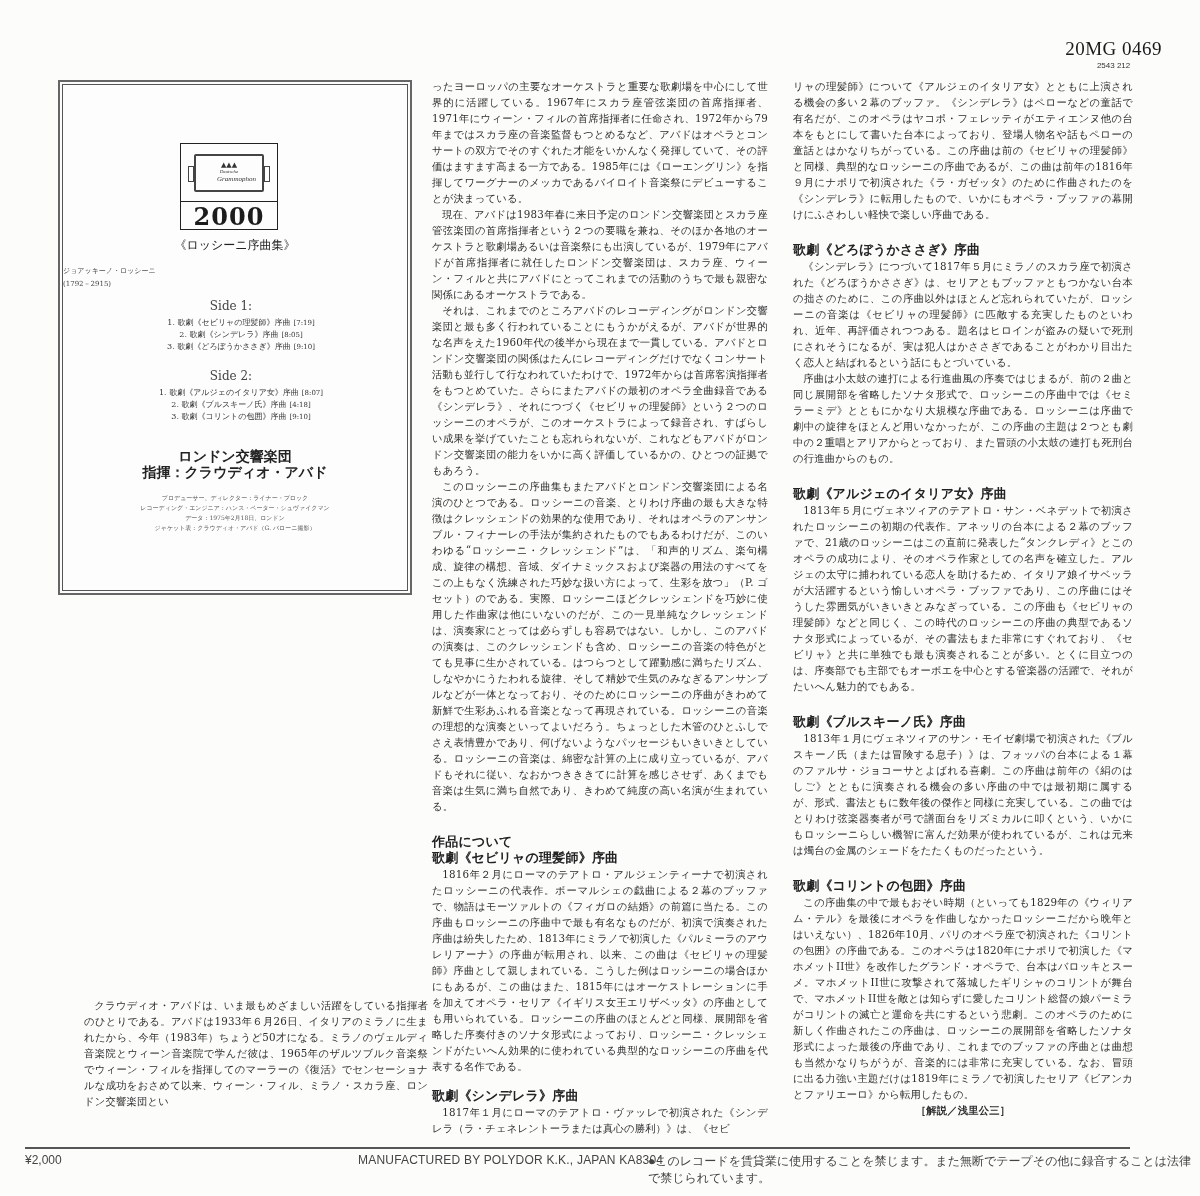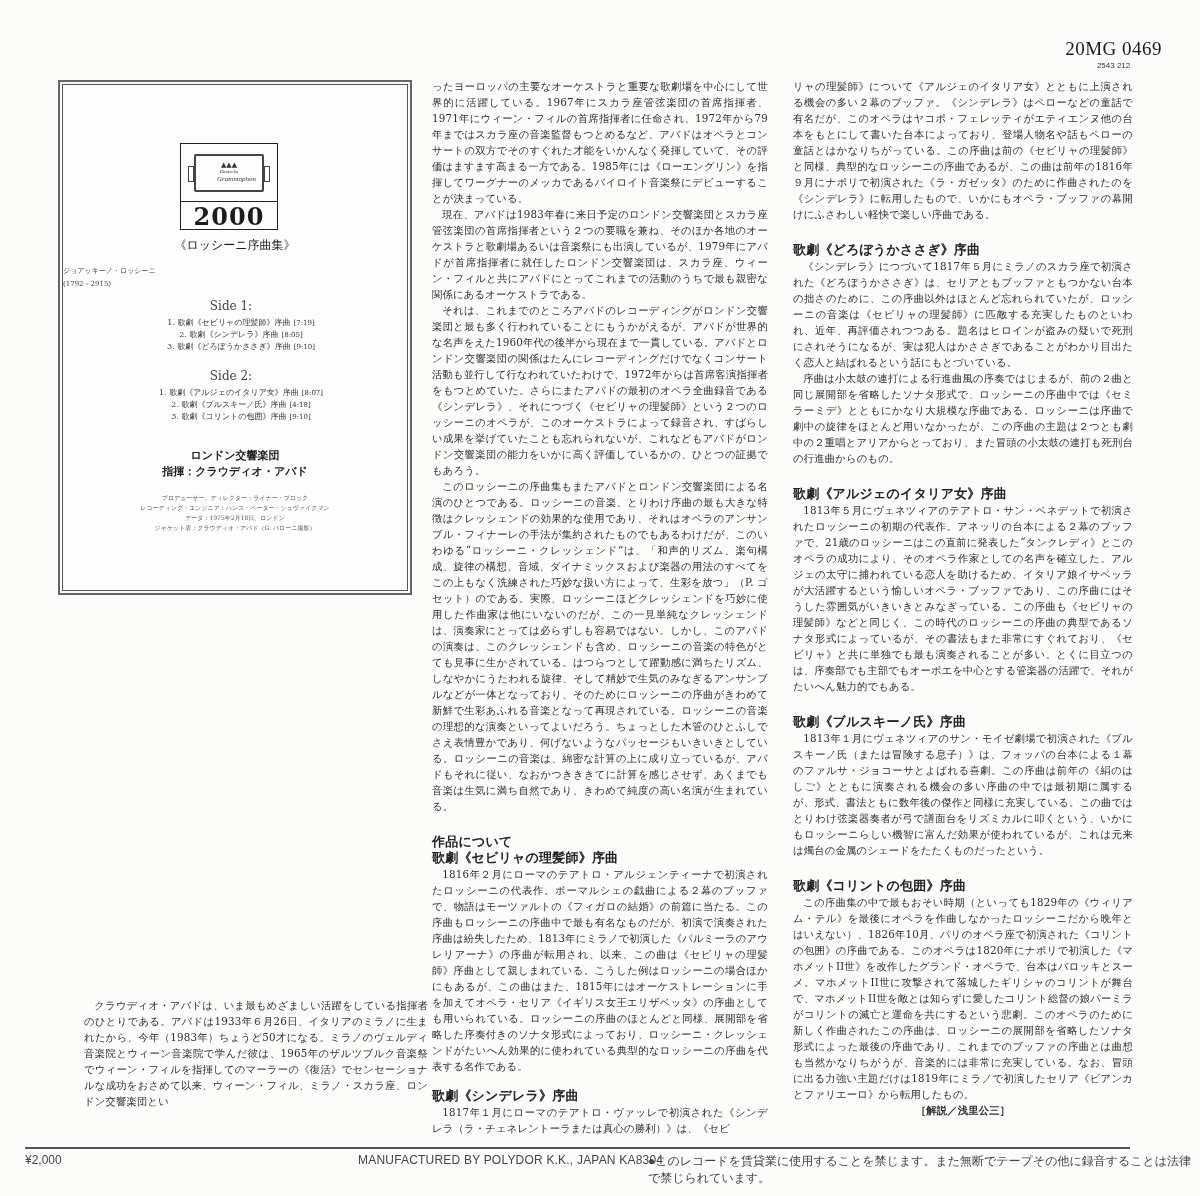--- a/index.html
+++ b/index.html
@@ -22,21 +22,21 @@
   .logo .tulip { font-size: 7px; line-height: 7px; color: #333; }
   .logo .brand1 { font-family: "Liberation Serif", serif; font-style: italic; font-size: 5px; line-height: 6px; color: #333; }
   .logo .brand2 { font-family: "Liberation Serif", serif; font-style: italic; font-size: 7px; line-height: 8px; color: #333; padding-left: 15px; }
   .logo .series { height: 28px; display: flex; align-items: center; justify-content: center; font-family: "DejaVu Serif", serif; font-weight: bold; font-size: 24px; letter-spacing: 1px; color: #1c1c1c; }
 
   .album-title { position: absolute; left: 0; right: 0; top: 152px; text-align: center; font-family: "DejaVu Sans", sans-serif; font-size: 12px; color: #222; }
   .composer { position: absolute; left: 0; right: 0; top: 180px; font-size: 7px; line-height: 13px; color: #444; }
   .side-label { position: absolute; left: 0; right: 8px; text-align: center; font-size: 12px; color: #444; }
   .tracks { position: absolute; left: 12px; right: 0; text-align: center; font-size: 8px; line-height: 12px; color: #333; }
   .tracks .dur { font-size: 7px; margin-left: 3px; }
-  .orchestra { position: absolute; left: 0; right: 0; top: 363px; text-align: center; font-family: "DejaVu Sans", sans-serif; font-weight: bold; font-size: 11px; line-height: 16px; color: #222; }
+  .orchestra { position: absolute; left: 0; right: 0; top: 363px; text-align: center; font-family: "DejaVu Sans", sans-serif; font-weight: bold; font-size: 14px; line-height: 16px; color: #222; }
   .credits { position: absolute; left: 0; right: 0; top: 408px; text-align: center; font-size: 6px; line-height: 10px; color: #555; }
 
   .col { position: absolute; font-size: 10.3px; line-height: 16px; color: #2d2d2d; text-align: justify; letter-spacing: 0.2px; }
   .col p { text-indent: 1em; }
   .col p.noindent { text-indent: 0; }
   .col h3 { font-family: "DejaVu Sans", sans-serif; font-size: 13px; font-weight: bold; line-height: 16px; color: #222; margin-top: 14px; }
   .col h3.first { margin-top: 0; }
   .col .credit { text-align: center; font-weight: bold; }
 
   .col-left { left: 84px; top: 997px; width: 344px; }

